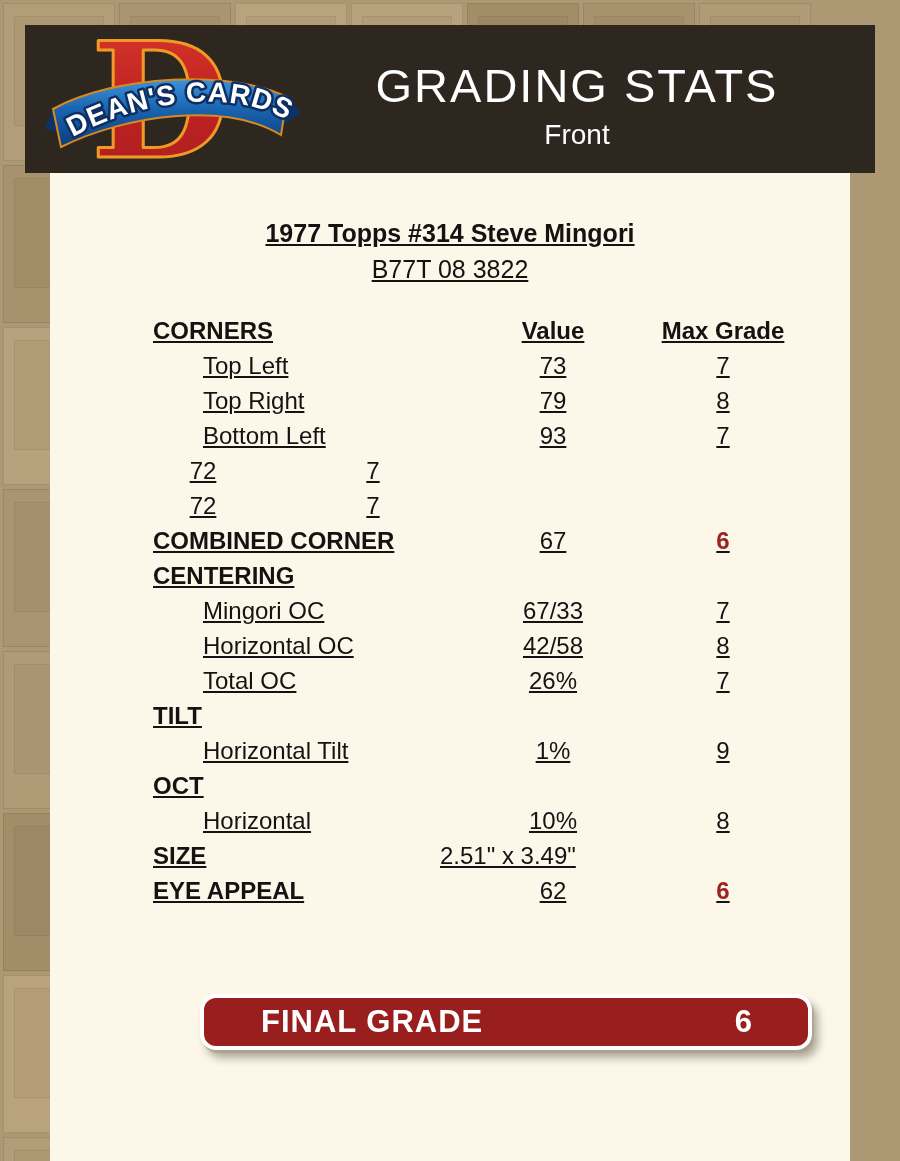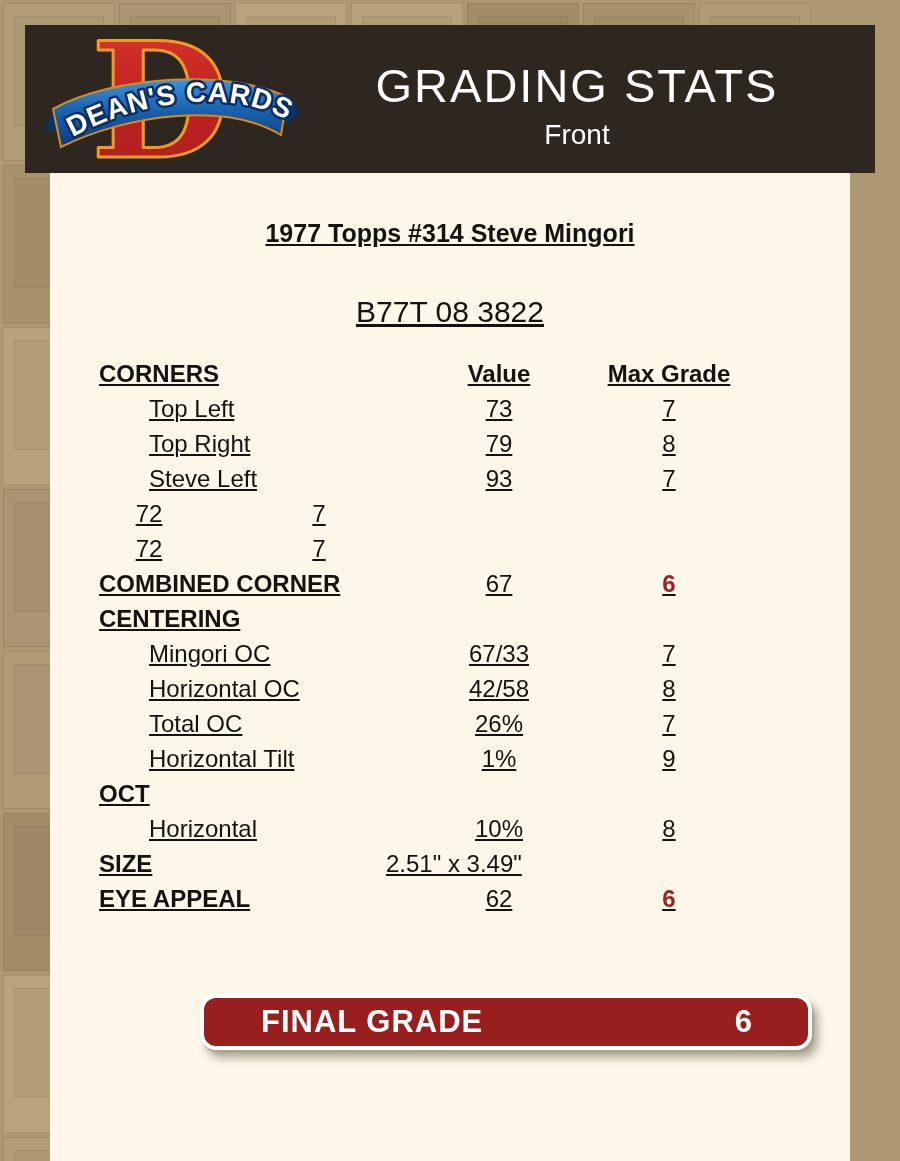--- a/index.html
+++ b/index.html
@@ -16,22 +16,22 @@
   .topbar{position:absolute;left:25px;top:25px;width:850px;height:148px;
           background:var(--header-bg,#2e2720);}
   .logo{position:absolute;left:20px;top:6px;width:260px;height:150px;}
   .titles{position:absolute;left:254px;right:0;top:34px;text-align:center;color:#ffffff;}
   .main-title{font-size:47px;line-height:54px;letter-spacing:2px;font-weight:normal;}
   .sub-title{font-size:28px;line-height:44px;font-weight:normal;}
   
   .panel{position:absolute;left:50px;top:173px;width:800px;height:1093px;
          background:var(--panel-bg,#fcf7e9);color:#151311;text-decoration:underline;}
   .card-title{margin-top:42px;text-align:center;font-size:25px;font-weight:bold;line-height:36px;}
-  .card-serial{text-align:center;font-size:30px;line-height:36px;margin-top:43px;}
-  .stats-table{margin-top:26px;padding-left:49px;font-size:24px;}
+  .card-serial{text-align:center;font-size:25px;line-height:36px;}
+  .stats-table{margin-top:26px;padding-left:103px;font-size:24px;}
   .trow{display:flex;height:35px;align-items:center;}
   .trow.gap{}
   .c-label{width:350px;}
   .c-label.ind{padding-left:50px;box-sizing:border-box;}
   .c-value{width:100px;text-align:center;white-space:nowrap;}
   .c-value.wide{position:relative;left:-63px;}
   .c-spacer{width:30px;}
   .c-grade{width:180px;text-align:center;}
   .b{font-weight:bold;}
   .red{color:var(--grade-red,#9c2323);font-weight:bold;}
@@ -154,21 +154,21 @@
           <span class="c-spacer"></span>
           <span class="c-grade">7</span>
         </div>
         <div class="trow">
           <span class="c-label ind">Top Right</span>
           <span class="c-value">79</span>
           <span class="c-spacer"></span>
           <span class="c-grade">8</span>
         </div>
         <div class="trow">
-          <span class="c-label ind">Steve Left</span>
+          <span class="c-label ind">Bottom Left</span>
           <span class="c-value">93</span>
           <span class="c-spacer"></span>
           <span class="c-grade">7</span>
         </div>
         <div class="trow">
           <span class="c-value">72</span>
           <span class="c-spacer"></span>
           <span class="c-grade">7</span>
         </div>
         <div class="trow">
@@ -200,20 +200,26 @@
           <span class="c-spacer"></span>
           <span class="c-grade">8</span>
         </div>
         <div class="trow">
           <span class="c-label ind">Total OC</span>
           <span class="c-value">26%</span>
           <span class="c-spacer"></span>
           <span class="c-grade">7</span>
         </div>
         <div class="trow">
+          <span class="c-label b">TILT</span>
+          <span class="c-value"></span>
+          <span class="c-spacer"></span>
+          <span class="c-grade"></span>
+        </div>
+        <div class="trow">
           <span class="c-label ind">Horizontal Tilt</span>
           <span class="c-value">1%</span>
           <span class="c-spacer"></span>
           <span class="c-grade">9</span>
         </div>
         <div class="trow">
           <span class="c-label b">OCT</span>
           <span class="c-value"></span>
           <span class="c-spacer"></span>
           <span class="c-grade"></span>

